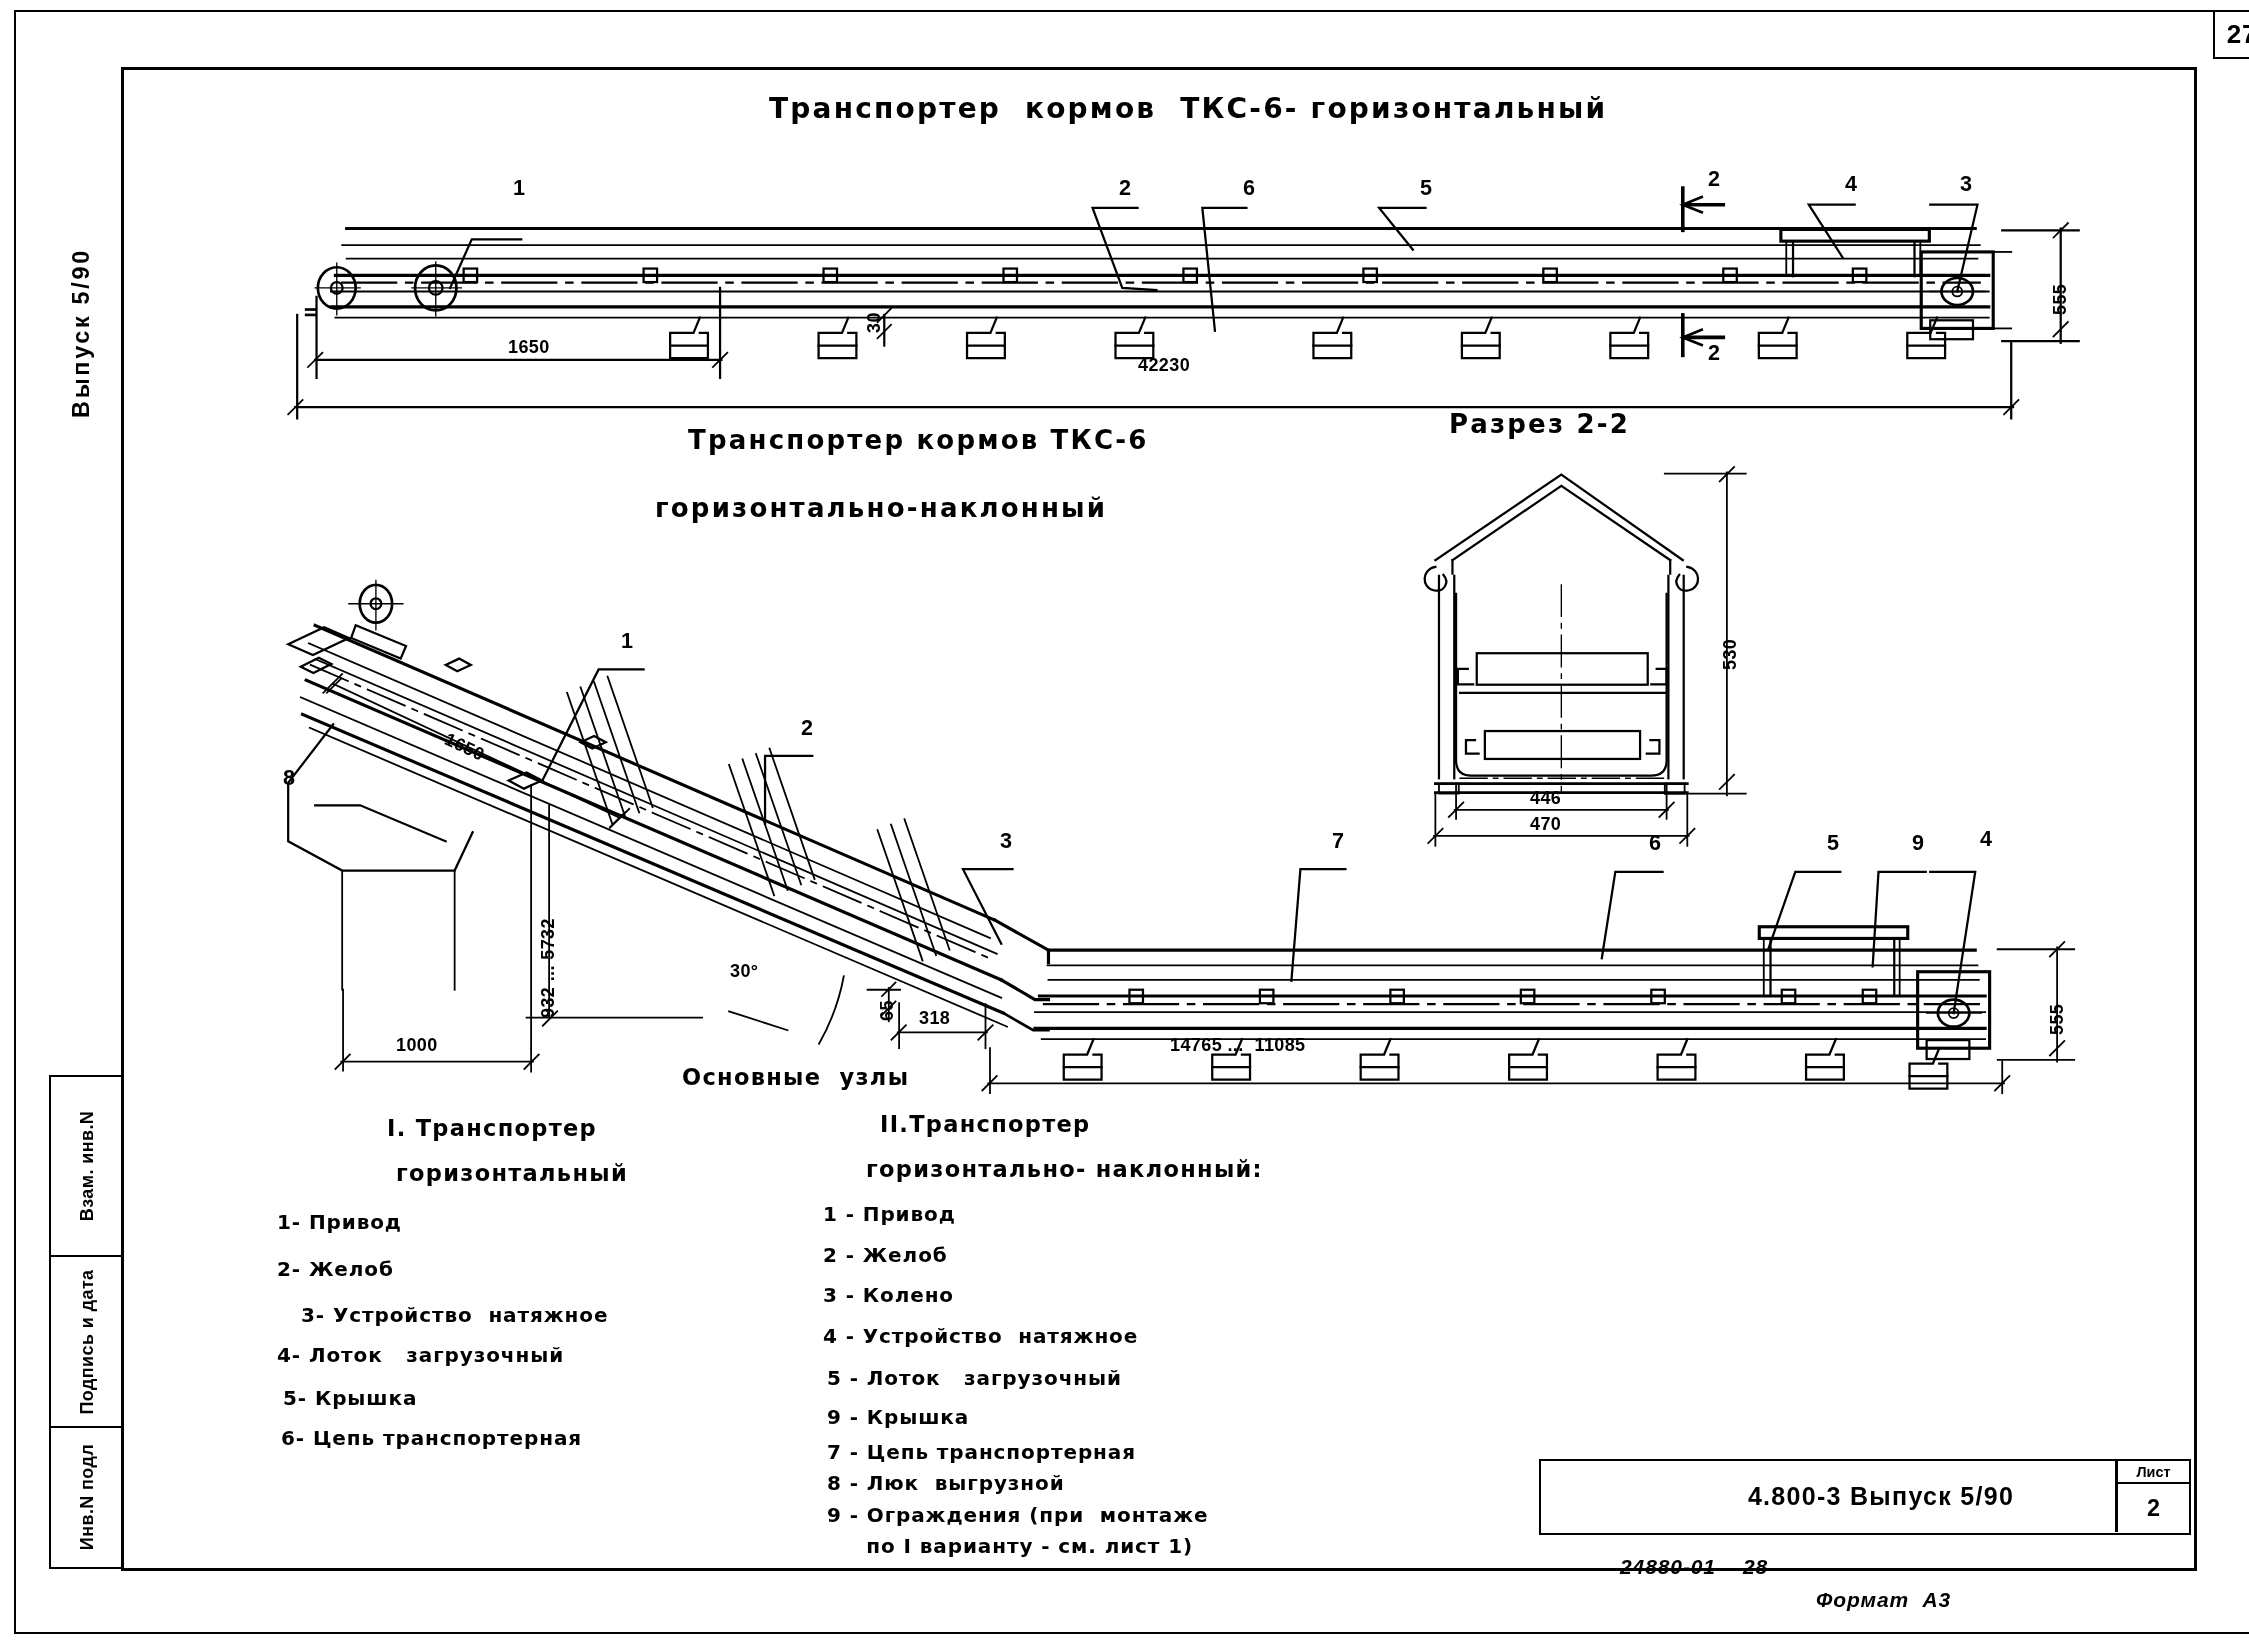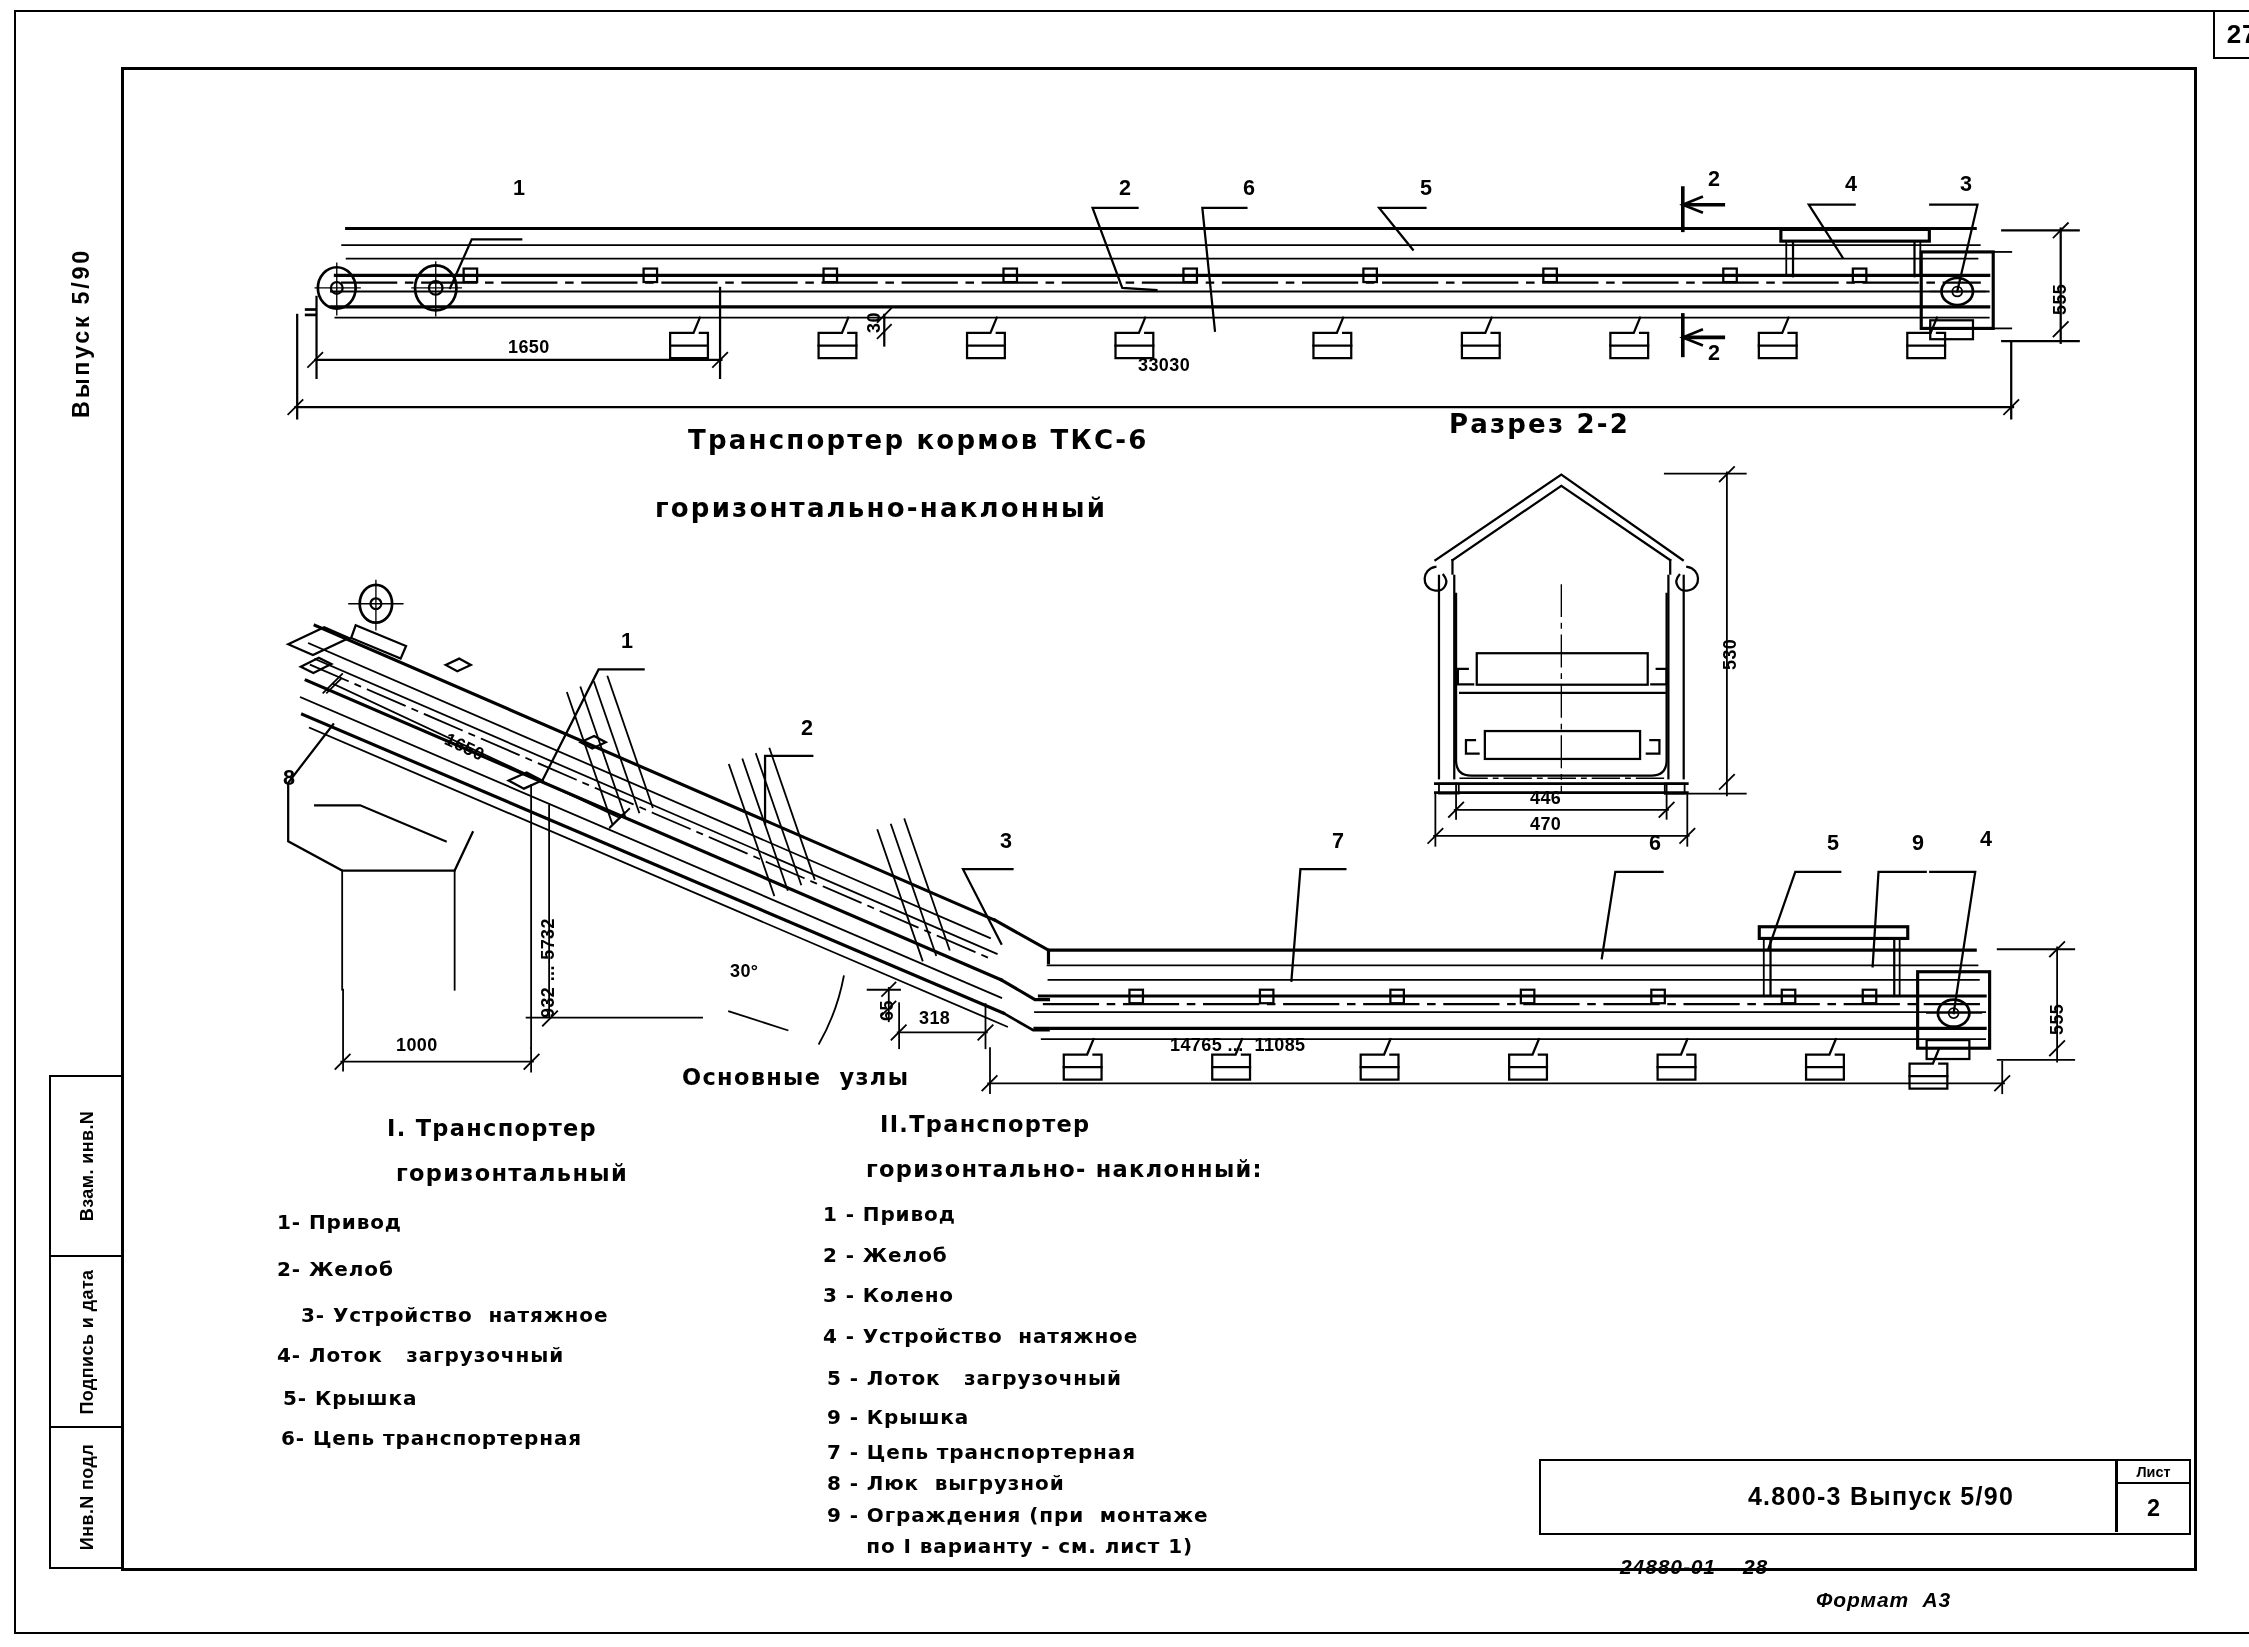--- a/index.html
+++ b/index.html
@@ -71,20 +71,21 @@
       <span class="vtext">Взам. инв.N</span>
     </div>
     <div class="left-cell" style="top:180px;height:171px;">
       <span class="vtext">Подпись и дата</span>
     </div>
     <div class="left-cell" style="top:351px;height:137px;">
       <span class="vtext">Инв.N подл</span>
     </div>
   </div>
 
+  <div class="t hand title1" style="left:769px;top:92px;">Транспортер  кормов  ТКС-6- горизонтальный</div>
 
   <svg width="2285" height="1647" viewBox="0 0 5078 3661">
     <g stroke="#000" fill="none" stroke-linecap="square">
 
       <line x1="770" y1="508" x2="4390" y2="508" stroke-width="7"></line>
       <line x1="760" y1="545" x2="4400" y2="545" stroke-width="4"></line>
       <line x1="770" y1="575" x2="4395" y2="575" stroke-width="4"></line>
       <line x1="745" y1="612" x2="4420" y2="612" stroke-width="7"></line>
       <line x1="735" y1="648" x2="4420" y2="648" stroke-width="4"></line>
       <line x1="735" y1="682" x2="4420" y2="682" stroke-width="7"></line>
@@ -199,21 +200,21 @@
   <div class="t callout" style="left:1119px;top:175px;">2</div>
   <div class="t callout" style="left:1243px;top:175px;">6</div>
   <div class="t callout" style="left:1420px;top:175px;">5</div>
   <div class="t callout" style="left:1845px;top:171px;">4</div>
   <div class="t callout" style="left:1960px;top:171px;">3</div>
   <div class="t callout" style="left:1708px;top:166px;">2</div>
   <div class="t callout" style="left:1708px;top:340px;">2</div>
 
   <div class="t dim" style="left:508px;top:337px;">1650</div>
   <div class="t dim" style="left:864px;top:333px;transform:rotate(-90deg);transform-origin:left top;">30</div>
-  <div class="t dim" style="left:1138px;top:355px;">33030</div>
+  <div class="t dim" style="left:1138px;top:355px;">42230</div>
   <div class="t dim" style="left:2050px;top:315px;transform:rotate(-90deg);transform-origin:left top;">555</div>
 
   <div class="t hand secttl" style="left:1449px;top:409px;">Разрез 2-2</div>
 
   <svg width="2285" height="1647" viewBox="0 0 5078 3661">
     <g stroke="#000" fill="none" stroke-linecap="square">
 
       <path d="M3190,1245 L3470,1055 L3740,1245" stroke-width="5"></path>
       <path d="M3228,1245 L3470,1080 L3712,1245" stroke-width="5"></path>
       <line x1="3228" y1="1245" x2="3228" y2="1275" stroke-width="5"></line>

